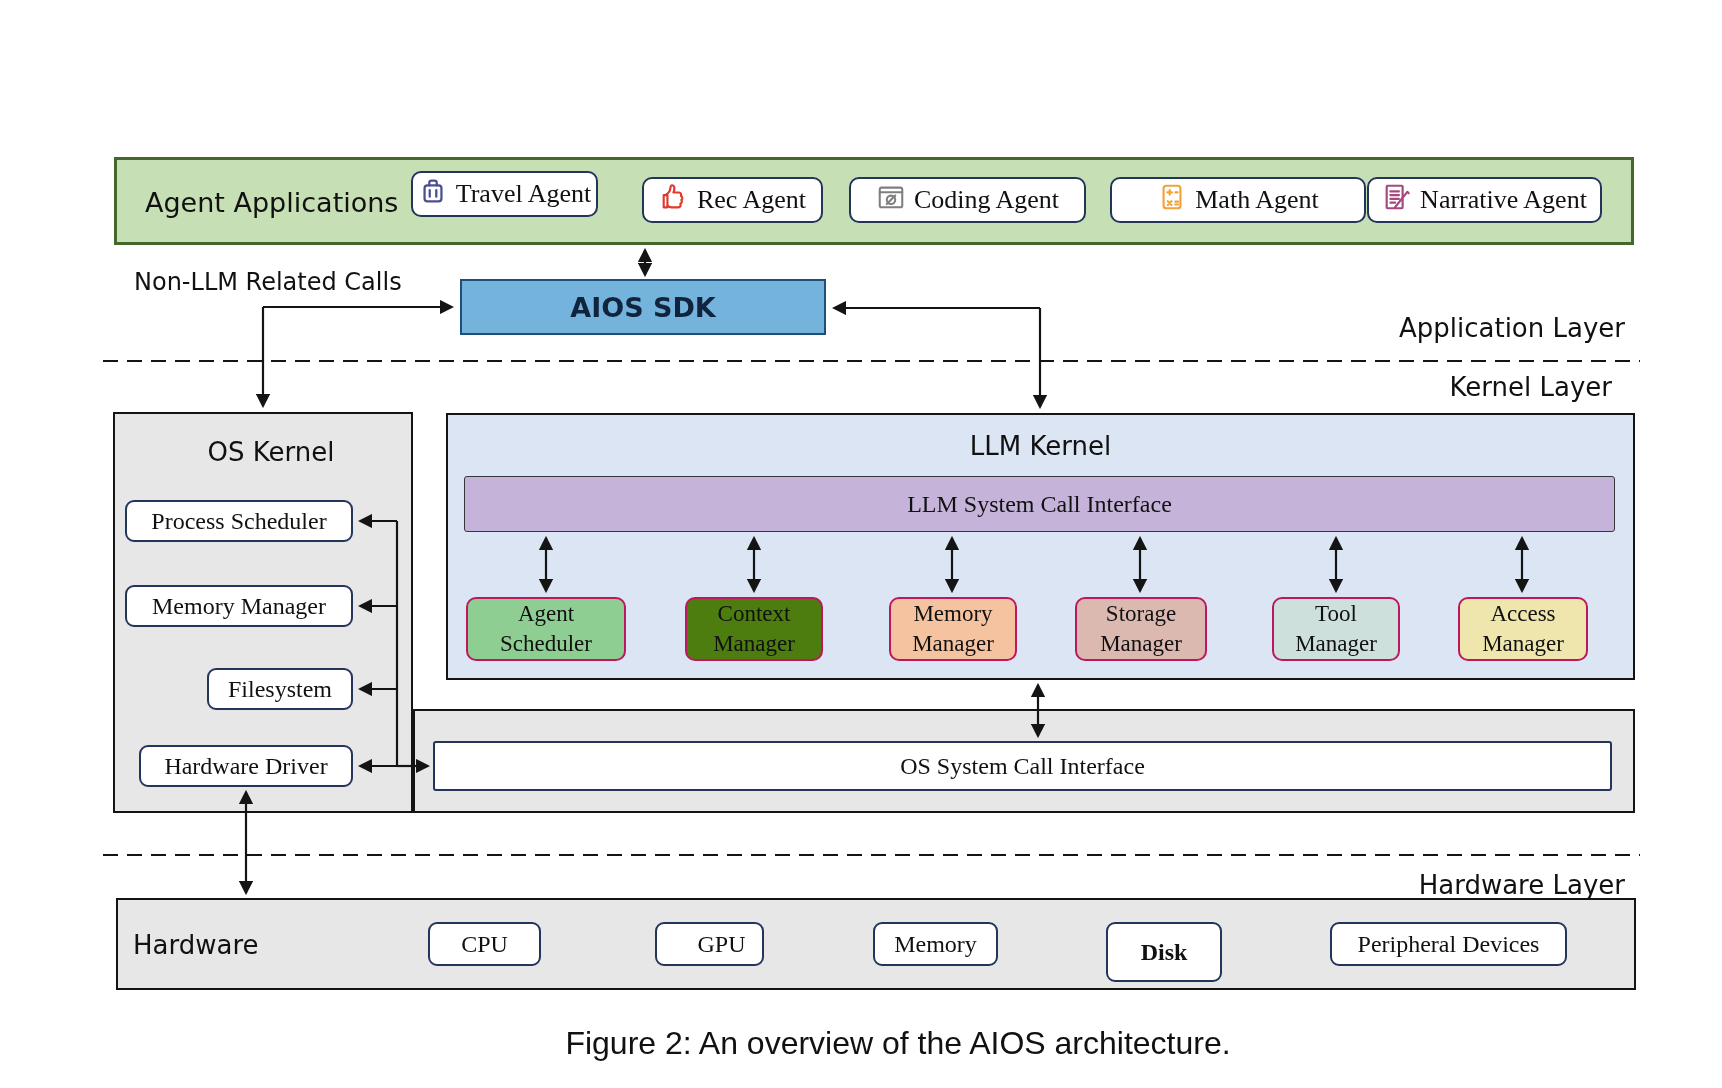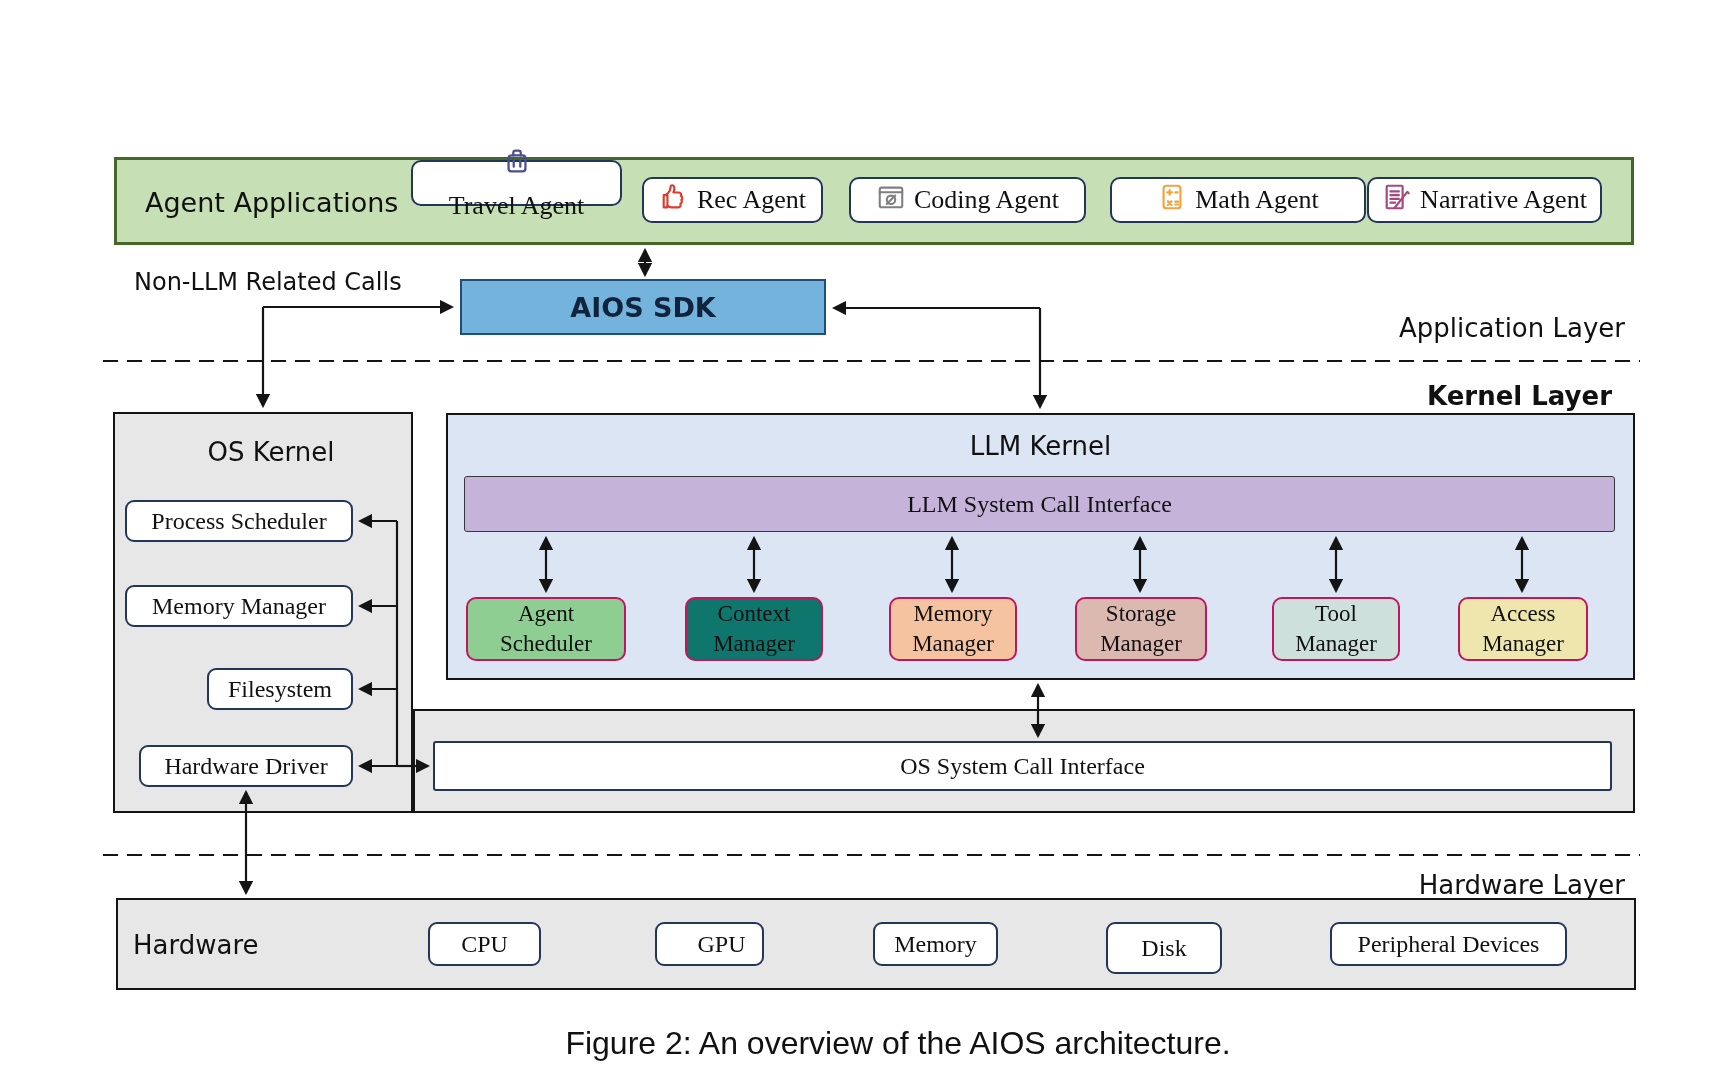--- a/index.html
+++ b/index.html
@@ -38,21 +38,21 @@
   svg.overlay{position:absolute;left:0;top:0;pointer-events:none;}
 </style>
 </head>
 <body>
 
 <div class="stage">
 
   <div class="abs greenbar" style="left:114px;top:157px;width:1520px;height:88px;"></div>
   <div class="abs sans-title" style="left:145px;top:187px;width:280px;font-size:27px;">Agent Applications</div>
 
-  <div class="abs chip" style="left:411px;top:160px;width:211px;height:46px;flex-direction:column;">
+  <div class="abs chip" style="left:411px;top:171px;width:187px;height:46px;">
     <span class="icon">
       <svg width="30" height="30" viewBox="0 0 32 32" fill="none" stroke="#4a4f92" stroke-width="2.4" stroke-linecap="round" stroke-linejoin="round">
         <rect x="7" y="10" width="18" height="17" rx="3"></rect>
         <path d="M12 10 V7.5 a2.5 2.5 0 0 1 2.5-2.5 h3 a2.5 2.5 0 0 1 2.5 2.5 V10"></path>
         <path d="M12.5 15 v7 M19.5 15 v7"></path>
       </svg>
     </span>
     <span>Travel Agent</span>
   </div>
 
@@ -102,21 +102,21 @@
     <span>Narrative Agent</span>
   </div>
 
   <div class="abs sdkbox flexc sdk-label" style="left: 460px; top: 279px; width: 366px; height: 56px; background: rgb(116, 180, 220);">
     <span>AIOS SDK</span>
   </div>
 
   <div class="abs sans-label" style="left:134px;top:268px;width:300px;">Non-LLM Related Calls</div>
 
   <div class="abs layer-label" style="left:1350px;top:313px;width:275px;">Application Layer</div>
-  <div class="abs layer-label" style="left:1350px;top:381px;width:262px;font-weight:bold;">Kernel Layer</div>
+  <div class="abs layer-label" style="left:1350px;top:372px;width:262px;">Kernel Layer</div>
   <div class="abs layer-label" style="left:1350px;top:870px;width:275px;">Hardware Layer</div>
 
   <div class="abs graybox" style="left: 113px; top: 412px; width: 300px; height: 401px; background: rgb(232, 231, 231);"></div>
   <div class="abs sans-title" style="left:113px;top:437px;width:300px;text-align:center;padding-left:16px;">OS Kernel</div>
 
   <div class="abs modbox flexc" style="left:125px;top:500px;width:228px;height:42px;">
     <span>Process Scheduler</span>
   </div>
   <div class="abs modbox flexc" style="left:125px;top:585px;width:228px;height:42px;">
     <span>Memory Manager</span>
@@ -132,21 +132,21 @@
   <div class="abs sans-title" style="left:446px;top:431px;width:1189px;text-align:center;">LLM Kernel</div>
 
   <div class="abs purplebar flexc scibar" style="left:464px;top:476px;width:1151px;height:56px;background:#c5b3da;border:1.8px solid #38383a;">
     <span>LLM System Call Interface</span>
   </div>
 
   <div class="abs mgr flexc" style="left: 466px; top: 597px; width: 160px; height: 64px; background: rgb(143, 206, 147);">
     <span>Agent
 Scheduler</span>
   </div>
-  <div class="abs mgr flexc" style="left: 685px; top: 597px; width: 138px; height: 64px; background: #0f766e;">
+  <div class="abs mgr flexc" style="left: 685px; top: 597px; width: 138px; height: 64px; background: #4d7c0f;">
     <span>Context
 Manager</span>
   </div>
   <div class="abs mgr flexc" style="left: 889px; top: 597px; width: 128px; height: 64px; background: rgb(246, 195, 161);">
     <span>Memory
 Manager</span>
   </div>
   <div class="abs mgr flexc" style="left: 1075px; top: 597px; width: 132px; height: 64px; background: rgb(219, 184, 176);">
     <span>Storage
 Manager</span>
@@ -170,21 +170,21 @@
 
   <div class="abs modbox flexc" style="left:428px;top:922px;width:113px;height:44px;">
     <span>CPU</span>
   </div>
   <div class="abs modbox flexc" style="left:655px;top:922px;width:109px;height:44px;padding-left:24px;">
     <span>GPU</span>
   </div>
   <div class="abs modbox flexc" style="left:873px;top:922px;width:125px;height:44px;">
     <span>Memory</span>
   </div>
-  <div class="abs modbox flexc" style="left:1106px;top:922px;width:116px;height:52px;">
+  <div class="abs modbox flexc" style="left:1106px;top:922px;width:116px;height:60px;font-weight:bold;">
     <span>Disk</span>
   </div>
   <div class="abs modbox flexc" style="left:1330px;top:922px;width:237px;height:44px;">
     <span>Peripheral Devices</span>
   </div>
 
   <div class="abs caption" style="left:0px;top:1025px;width:1722px;">Figure 2: An overview of the AIOS architecture.</div>
 
   <svg class="overlay" width="1722" height="1088" viewBox="0 0 1722 1088">
     <defs>

